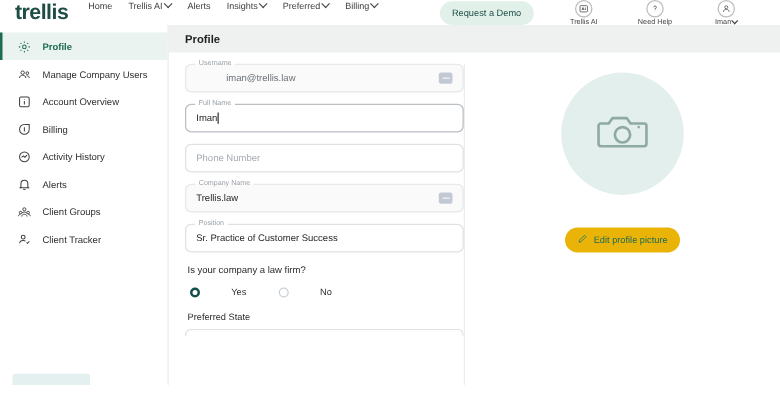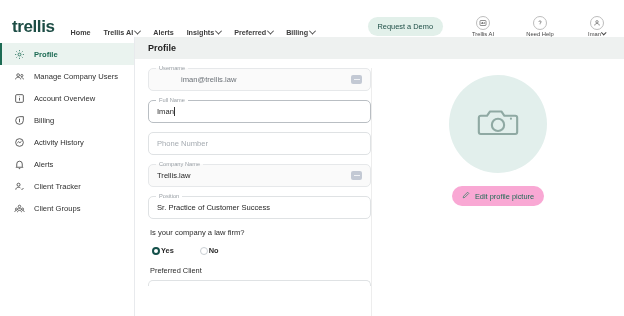--- a/index.html
+++ b/index.html
@@ -5,39 +5,38 @@
   * { box-sizing: border-box; margin: 0; padding: 0; }
   html, body {
     width: 624px; height: 316px;
     font-family: "Liberation Sans", sans-serif;
     background: #ffffff;
     overflow: hidden;
   }
 
   
   .header {
-    height: 37px;
+    height: 20px;
     background: #ffffff;
     display: flex;
-    align-items: flex-end;
-    padding: 0 6px 0 12px;
+    align-items: flex-start;
+    padding: 0 22px 0 12px;
     position: relative;
   }
   .logo {
     font-size: 17px;
     font-weight: bold;
     color: #1d4d45;
     letter-spacing: -0.4px;
     margin-right: 16px;
   }
   .nav {
     display: flex;
     align-items: center;
     gap: 13px;
-    font-weight: bold;
   }
   .nav-item {
     font-size: 7.2px;
     color: #3d3d3d;
     display: flex;
     align-items: center;
     gap: 2px;
     white-space: nowrap;
     cursor: pointer;
   }
@@ -204,21 +203,21 @@
   .sel-chev {
     margin-left: auto;
     width: 5px; height: 5px;
     border-right: 1.1px solid #5f6368;
     border-bottom: 1.1px solid #5f6368;
     transform: rotate(45deg) translate(-1px,-1px);
   }
 
   .question { font-size: 7.6px; color: #2a2a2a; margin: 3px 0 9px 2px; }
   .radio-row { display: flex; align-items: center; gap: 26px; margin: 0 0 11px 4px; }
-  .radio-opt { display: flex; align-items: center; gap: 1px; cursor: pointer; font-weight: bold; }
+  .radio-opt { display: flex; align-items: center; gap: 25px; cursor: pointer; }
   .radio-dot {
     width: 8px; height: 8px; border-radius: 50%;
     border: 1.6px solid #c9ced3; background:#fff;
   }
   .radio-opt.selected .radio-dot { border-color: #14504a; border-width: 2px; }
   .radio-label { font-size: 7.4px; color: #2b2b2b; }
 
   .plain-label { font-size: 7.4px; color: #2b2b2b; margin: 2px 0 5px 2px; }
   .cut-field {
     height: 6px;
@@ -228,28 +227,28 @@
   }
 
   
   .avatar-circle {
     width: 98px; height: 98px;
     border-radius: 50%;
     background: #e2efec;
     display: flex; align-items: center; justify-content: center;
   }
   .edit-pic-btn {
-    margin-top: 13px;
-    background: #f9a8d4;
+    margin-top: 26px;
+    background: #eab308;
     color: #1d6b54;
     border: none;
     border-radius: 11px;
     padding: 5px 10px;
     font-size: 7.4px;
-    display: flex; align-items: center; gap: 5px;
+    display: flex; gap: 5px;
     cursor: pointer;
     font-family: inherit;
     white-space: nowrap;
   }
 </style>
 </head>
 <body>
 
 <div class="header">
   <div class="logo">trellis</div>
@@ -379,39 +378,39 @@
         <svg width="11" height="11" viewBox="0 0 16 16" fill="none" stroke="currentColor" stroke-width="1.2">
           <path d="M4 10.8V7.2a4 4 0 0 1 8 0v3.6l1 1.2H3z"></path>
             <path d="M6.8 13.2a1.3 1.3 0 0 0 2.4 0"></path>
         </svg>
       </span>
       <span>Alerts</span>
     </div>
 
     <div class="side-item">
       <span class="side-icon">
-        <svg width="11" height="11" viewBox="0 0 16 16" fill="none" stroke="currentColor" stroke-width="1.2">
-          <circle cx="6.6" cy="5.4" r="2.2"></circle>
-          <path d="M2.6 12.6c0-2.2 1.8-3.4 4-3.4 1 0 1.9.2 2.6.7"></path>
-          <path d="M10.6 11.4l1.1 1.1 2.1-2.3"></path>
-        </svg>
-      </span>
-      <span>Client Tracker</span>
-    </div>
-
-    <div class="side-item">
-      <span class="side-icon">
         <svg width="11" height="11" viewBox="0 0 16 16" fill="none" stroke="currentColor" stroke-width="1.1">
           <circle cx="8" cy="5" r="1.8"></circle>
             <circle cx="3.6" cy="8.8" r="1.5"></circle>
             <circle cx="12.4" cy="8.8" r="1.5"></circle>
           <path d="M5 9.6c.6-.9 1.7-1.4 3-1.4s2.4.5 3 1.4M1.2 13c0-1.5 1-2.3 2.4-2.3M14.8 13c0-1.5-1-2.3-2.4-2.3M5 13.4c0-1.7 1.3-2.6 3-2.6s3 .9 3 2.6"></path>
         </svg>
       </span>
       <span>Client Groups</span>
+    </div>
+
+    <div class="side-item">
+      <span class="side-icon">
+        <svg width="11" height="11" viewBox="0 0 16 16" fill="none" stroke="currentColor" stroke-width="1.2">
+          <circle cx="6.6" cy="5.4" r="2.2"></circle>
+          <path d="M2.6 12.6c0-2.2 1.8-3.4 4-3.4 1 0 1.9.2 2.6.7"></path>
+          <path d="M10.6 11.4l1.1 1.1 2.1-2.3"></path>
+        </svg>
+      </span>
+      <span>Client Tracker</span>
     </div>
 
     <div class="sidebar-ghost"></div>
   </aside>
 
   <main class="main">
     <div class="page-title-bar">
       <span class="page-title">Profile</span>
     </div>
 
@@ -457,21 +456,21 @@
             <span class="radio-dot"></span>
             <span class="radio-label">Yes</span>
           </div>
           <div class="radio-opt">
             <span class="radio-dot"></span>
             <span class="radio-label">No</span>
           </div>
         </div>
 
 
-        <div class="plain-label">Preferred Client</div>
+        <div class="plain-label">Preferred State</div>
         <div class="cut-field"></div>
       </section>
 
       <section class="avatar-col">
         <div class="avatar-circle">
           <span>
             <svg width="46" height="46" viewBox="0 0 48 48" fill="none" stroke="#8fa9a3" stroke-width="2.2" stroke-linejoin="round">
               <path d="M6 17.5h6.5l3.2-4.5h11.8l3.2 4.5H42a2 2 0 0 1 2 2v15a2 2 0 0 1-2 2H6a2 2 0 0 1-2-2v-15a2 2 0 0 1 2-2z"></path>
               <circle cx="24" cy="27" r="6.4"></circle>
               <circle cx="37.5" cy="20.5" r="1.1" fill="#8fa9a3" stroke="none"></circle>

